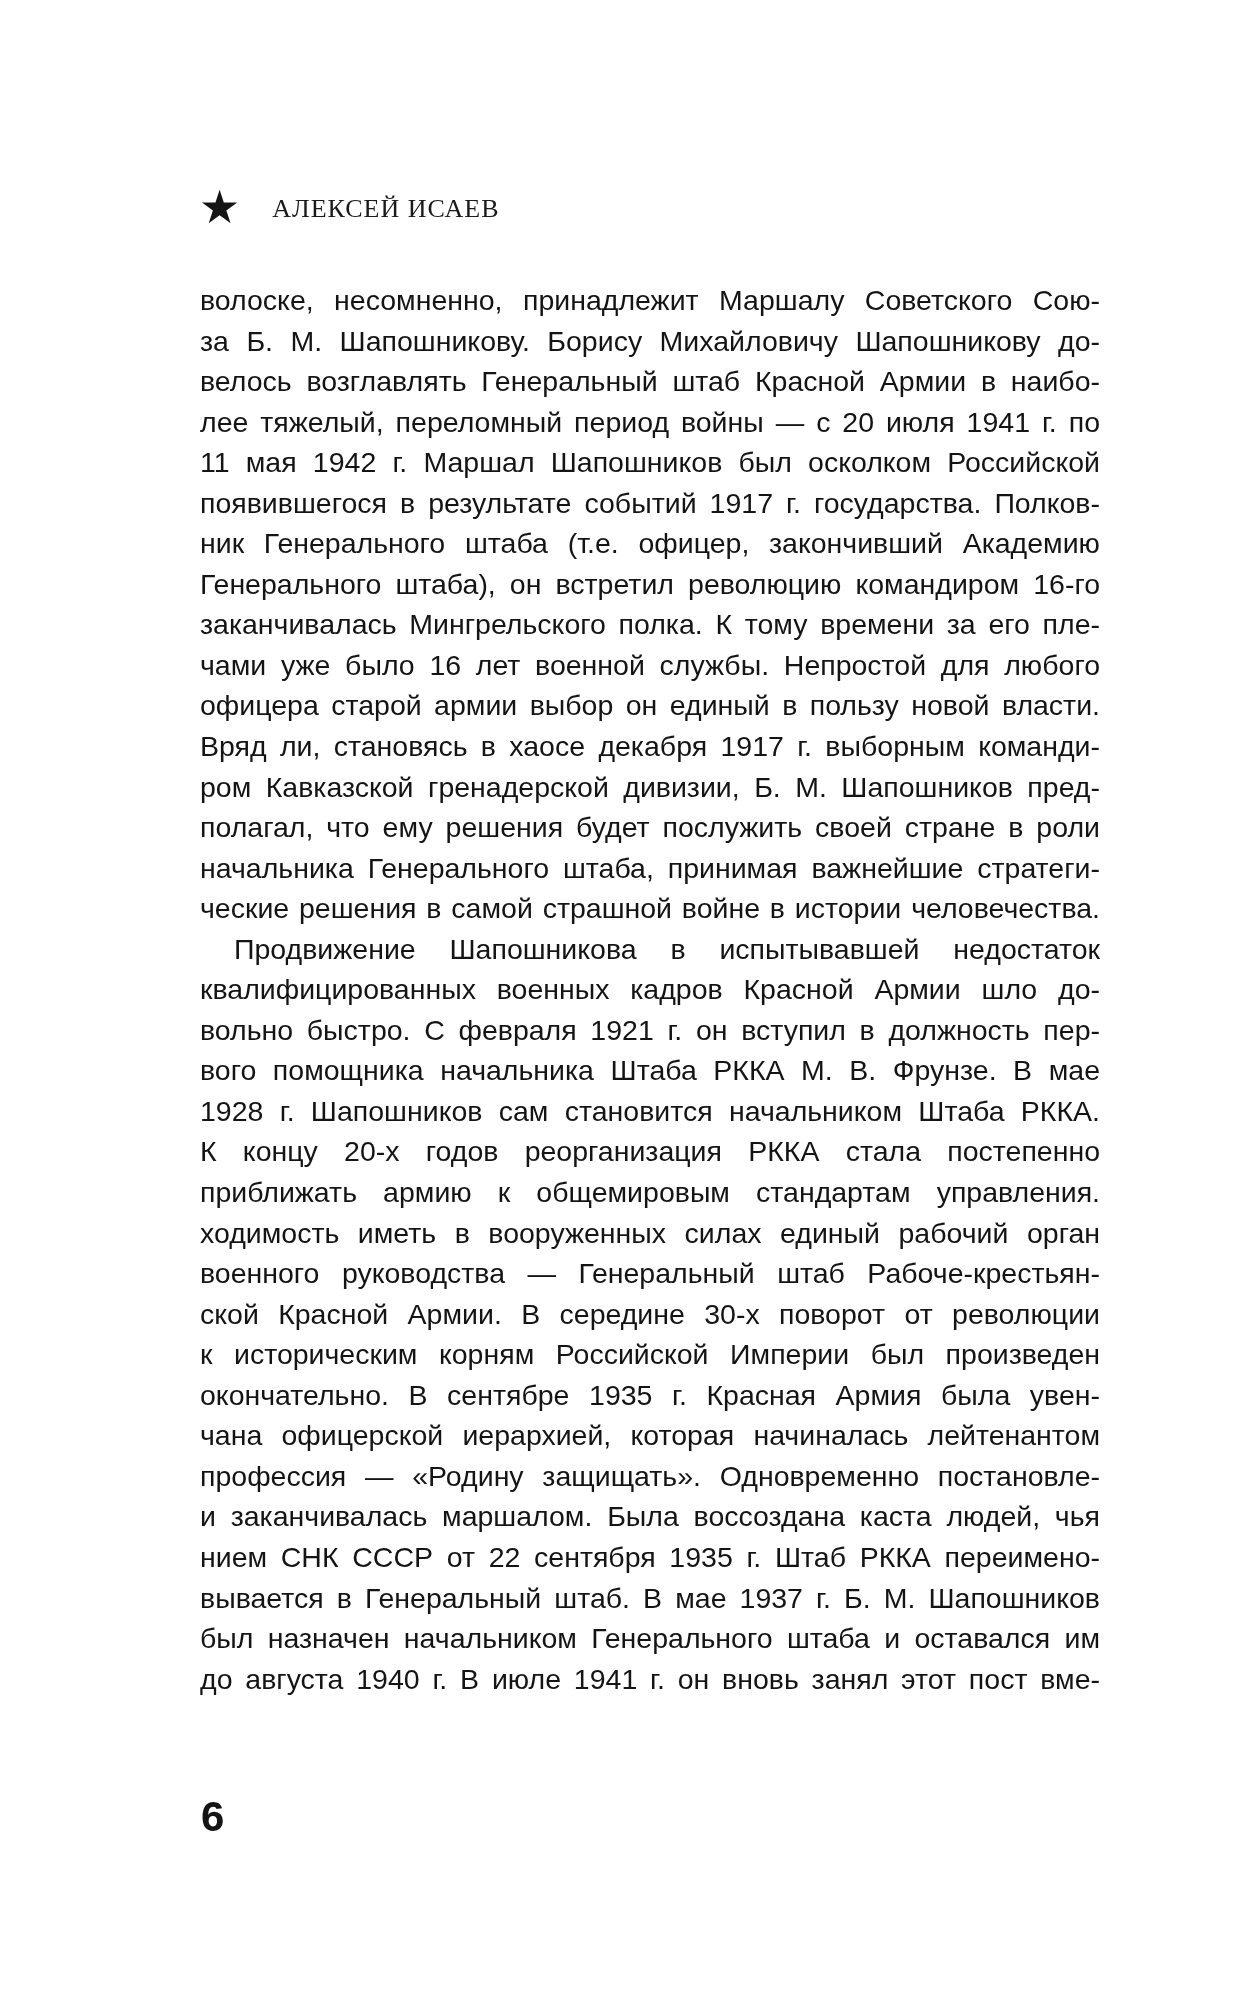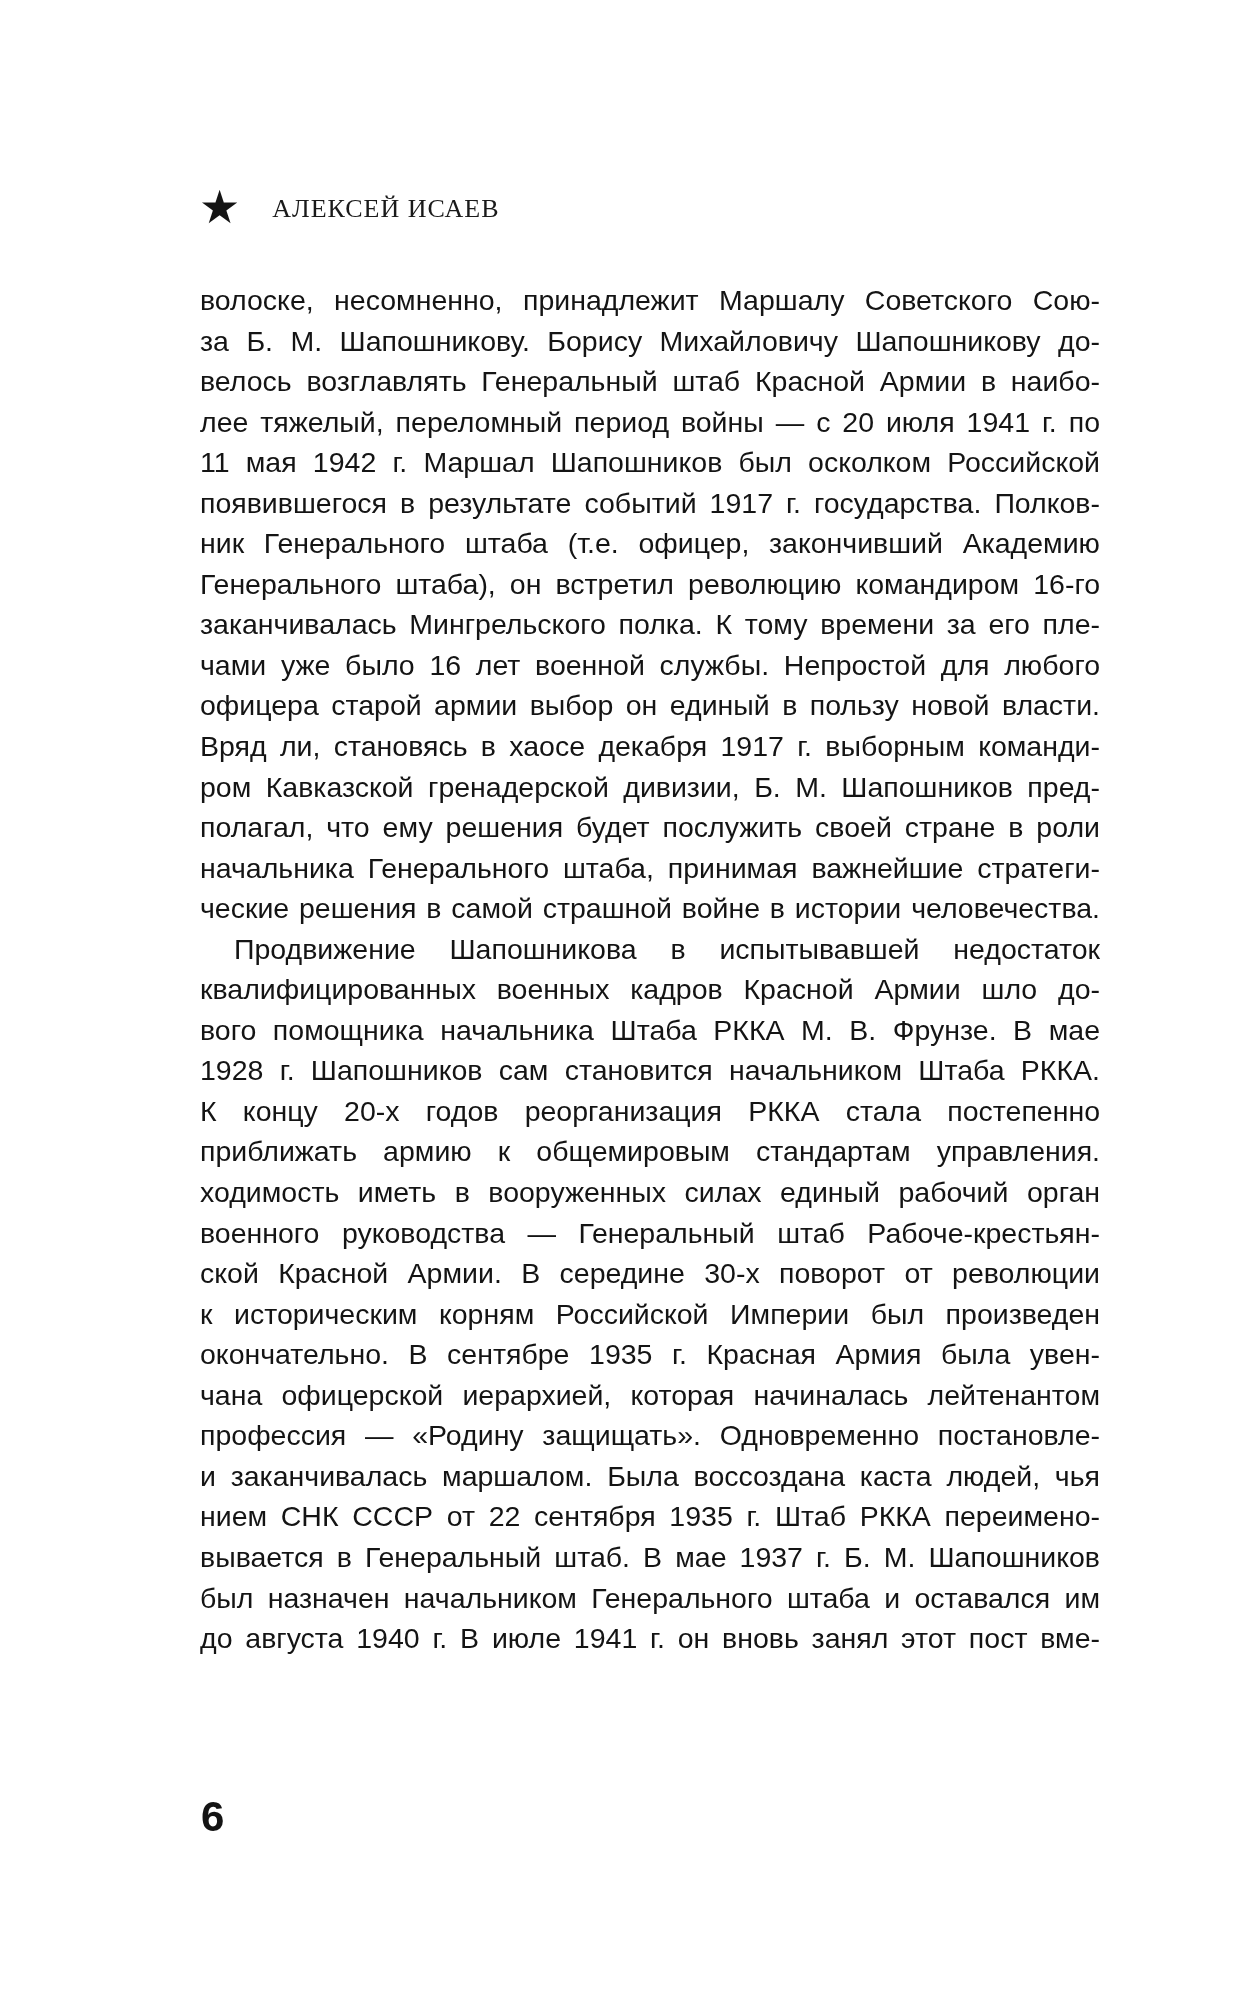--- a/index.html
+++ b/index.html
@@ -86,20 +86,21 @@
       <div class="line">заканчивалась Мингрельского полка. К тому времени за его пле-</div>
       <div class="line">чами уже было 16 лет военной службы. Непростой для любого</div>
       <div class="line">офицера старой армии выбор он единый в пользу новой власти.</div>
       <div class="line">Вряд ли, становясь в хаосе декабря 1917 г. выборным команди-</div>
       <div class="line">ром Кавказской гренадерской дивизии, Б. М. Шапошников пред-</div>
       <div class="line">полагал, что ему решения будет послужить своей стране в роли</div>
       <div class="line">начальника Генерального штаба, принимая важнейшие стратеги-</div>
       <div class="line">ческие решения в самой страшной войне в истории человечества.</div>
       <div class="line indent">Продвижение Шапошникова в испытывавшей недостаток</div>
       <div class="line">квалифицированных военных кадров Красной Армии шло до-</div>
+      <div class="line">вольно быстро. С февраля 1921 г. он вступил в должность пер-</div>
       <div class="line">вого помощника начальника Штаба РККА М. В. Фрунзе. В мае</div>
       <div class="line">1928 г. Шапошников сам становится начальником Штаба РККА.</div>
       <div class="line">К концу 20-х годов реорганизация РККА стала постепенно</div>
       <div class="line">приближать армию к общемировым стандартам управления.</div>
       <div class="line">ходимость иметь в вооруженных силах единый рабочий орган</div>
       <div class="line">военного руководства — Генеральный штаб Рабоче-крестьян-</div>
       <div class="line">ской Красной Армии. В середине 30-х поворот от революции</div>
       <div class="line">к историческим корням Российской Империи был произведен</div>
       <div class="line">окончательно. В сентябре 1935 г. Красная Армия была увен-</div>
       <div class="line">чана офицерской иерархией, которая начиналась лейтенантом</div>

